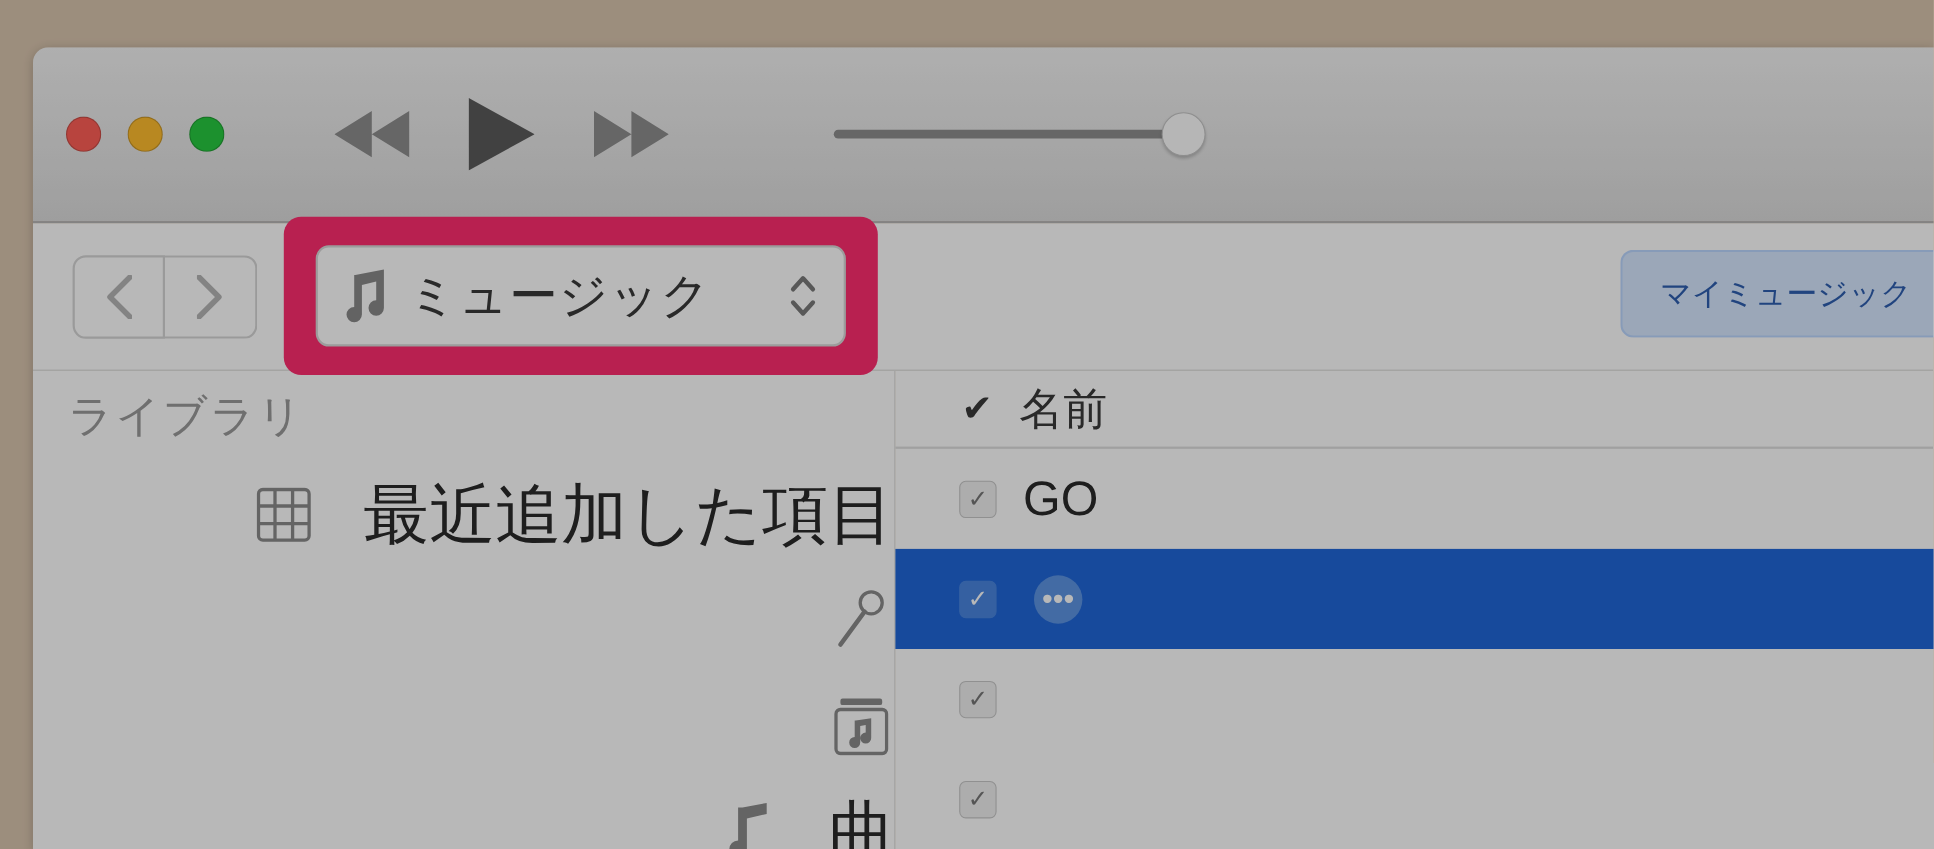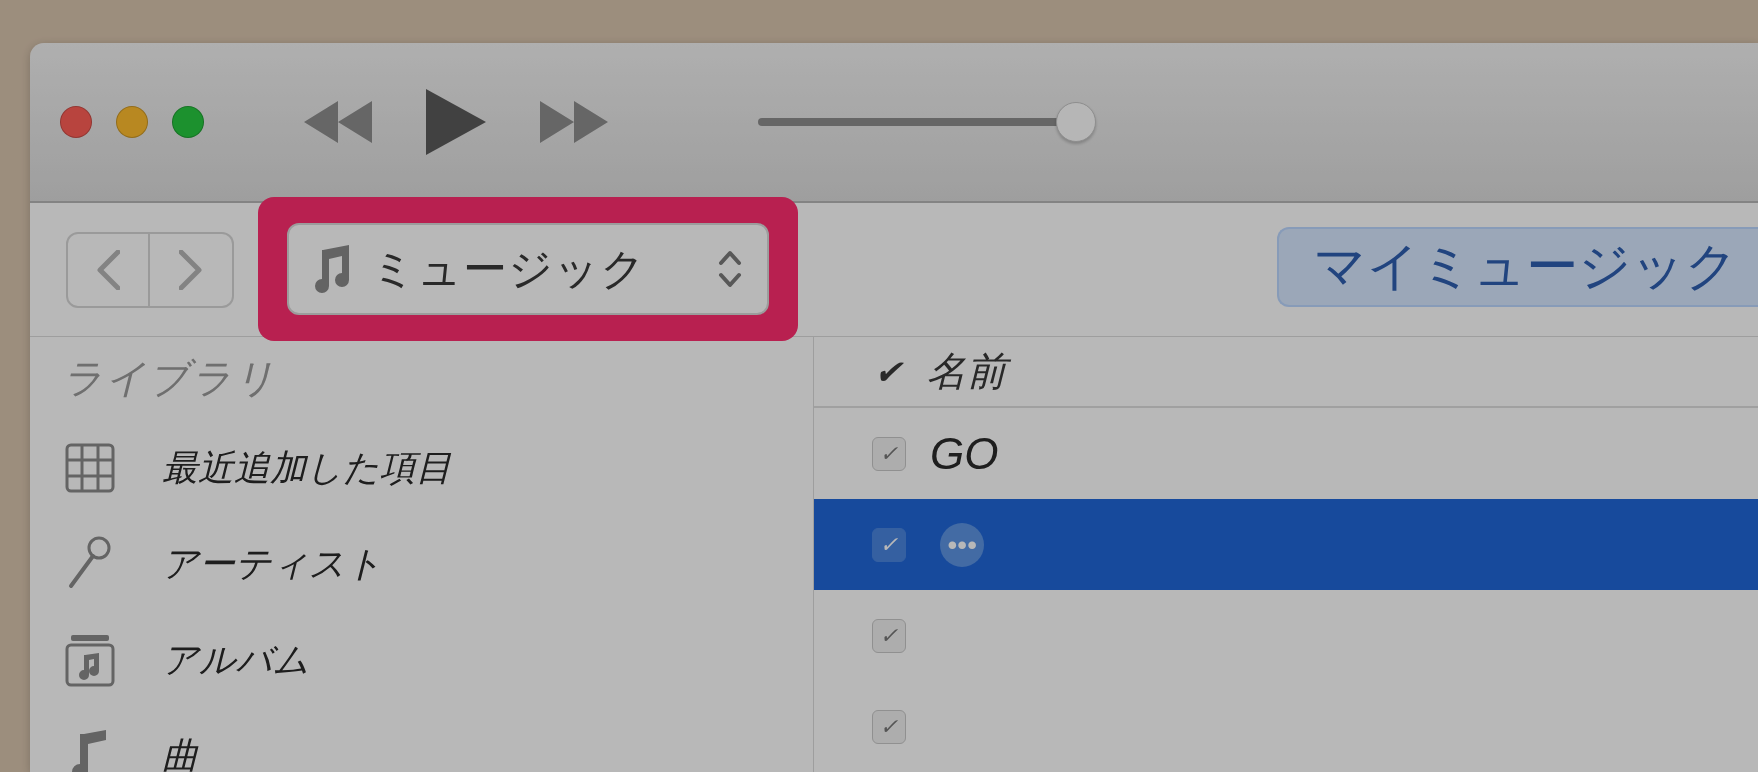--- a/index.html
+++ b/index.html
@@ -75,31 +75,31 @@
 
   .tabpill{
     position:absolute; right:0; top:24px;
     height:80px;
     background:#d7e8ff;
     border:2px solid #bcd7ff;
     border-top-left-radius:12px; border-bottom-left-radius:12px;
     border-right:none;
     display:flex; align-items:center;
     padding:0 20px 0 34px;
-    font-size:52px; color:#2f5fb0;
-  }
-
-  
-  .split{ display:flex; height:calc(100% - 160px - 134px);font-style:italic; }
+    font-size:28px; color:#2f5fb0;
+  }
+
+  
+  .split{ display:flex; height:calc(100% - 160px - 134px); }
   .sidebar{
     width:784px; background:#ffffff; border-right:1px solid #dcdcdc;
     padding:8px 0 0 30px;
   }
   .sb-head{ font-size:40px; color:#9a9a9a; letter-spacing:2px; margin:6px 0 14px 2px;}
-  .sb-item{ display:flex; align-items:center; gap:42px; height:96px; font-size:36px; color:#2a2a2a;}
+  .sb-item{ display:flex; align-items:center; gap:42px; height:96px; font-size:60px; color:#2a2a2a;justify-content:flex-end;}
   .sb-item .ic{ width:60px; display:flex; justify-content:center; color:#8b8b8b;}
 
   .content{ flex:1; background:#ffffff; display:flex; flex-direction:column;}
   .thead{
     height:72px; border-bottom:2px solid #dedede;
     display:flex; align-items:center; gap:24px;
     padding-left:60px; font-size:40px; color:#3a3a3a;
   }
   .thead .ck{font-size:34px;}
 
@@ -204,32 +204,30 @@
         <span>最近追加した項目</span>
       </div>
 
       <div class="sb-item">
         <span class="ic">
           <svg width="50" height="56" viewBox="0 0 50 56">
               <circle cx="34" cy="12" r="10" fill="none" stroke="#8b8b8b" stroke-width="3"></circle>
               <line x1="28" y1="20" x2="6" y2="50" stroke="#8b8b8b" stroke-width="4" stroke-linecap="round"></line>
             </svg>
         </span>
-        <span>アーティスト</span>
       </div>
 
       <div class="sb-item">
         <span class="ic">
           <svg width="50" height="54" viewBox="0 0 50 54">
               <rect x="6" y="2" width="38" height="6" rx="2" fill="#8b8b8b"></rect>
               <rect x="2" y="12" width="46" height="40" rx="4" fill="none" stroke="#8b8b8b" stroke-width="3"></rect>
               <path d="M20 22 L34 20 V38 A5 5 0 1 1 29 33 V26 L24 27 V42 A5 5 0 1 1 19 37 V22Z" fill="#8b8b8b"></path>
             </svg>
         </span>
-        <span>アルバム</span>
       </div>
 
       <div class="sb-item">
         <span class="ic">
           <svg width="40" height="52" viewBox="0 0 40 52">
               <path d="M14 4 L36 0 V10 L18 14 V42 A8 8 0 1 1 10 34 V4Z" fill="#8b8b8b"></path>
             </svg>
         </span>
         <span>曲</span>
       </div>

